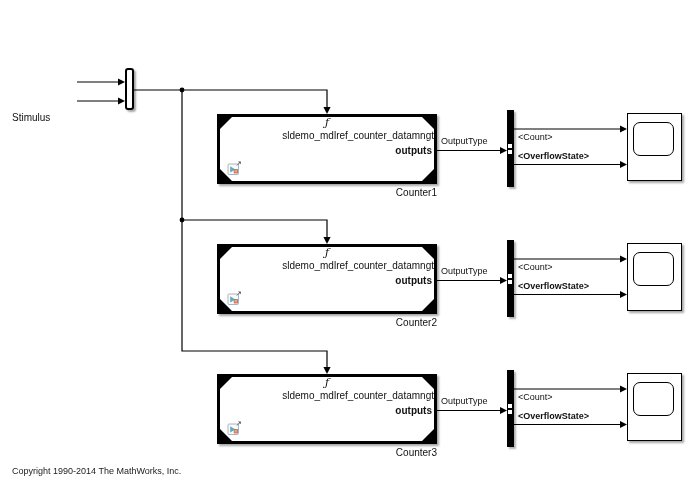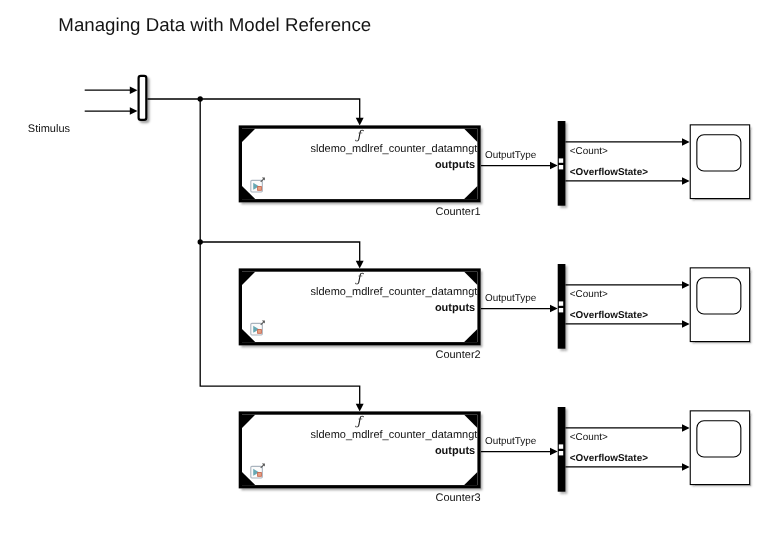--- a/index.html
+++ b/index.html
@@ -12,21 +12,21 @@
 
   #title { left:53px; top:13px; font-size:17px; color:#141414; }
 
   
   #wires { position:absolute; left:0; top:0; width:694px; height:494px; }
 
   
   .stimulus { left:12px; top:71px; width:63px; height:37px; background:#fff;
               border:1px solid #000; box-shadow:2px 2px 2px rgba(0,0,0,.35); }
   .port-lbl { position:absolute; right:3px; font-size:9px; line-height:10px; }
-  .stim-caption { left:12px; top:112px; width:65px; text-align:center; font-size:10px; }
+  .stim-caption { left:12px; top:112px; width:65px; font-size:10px; }
 
   
   .mux { left:125px; top:68px; width:5px; height:38px; background:#fff;
          border:2px solid #000; border-radius:3px; box-shadow:2px 2px 2px rgba(0,0,0,.35); }
 
   
   .row { position:absolute; left:0; top:0; width:0; height:0; }
   .row.r2 { top:130px; } .row.r3 { top:260px; }
 
   
@@ -121,21 +121,20 @@
           <path d="M514,164.5 H620.5"></path>
       </g>
       <g fill="#000" stroke="none">
         <polygon points="507,150.5 500,147.1 500,153.9"></polygon>
         <polygon points="627,129 620,125.6 620,132.4"></polygon>
         <polygon points="627,164.5 620,161.1 620,167.9"></polygon>
       </g>
     </g>
   </svg>
 
-  <div class="abs nowrap" id="title">Managing Data with Model Reference</div>
 
   <div class="abs stim-caption">Stimulus</div>
 
   <div class="abs mux"></div>
 
   <div class="row r1">
     <div class="counter">
       <div class="corner c-tl"></div>
       <div class="corner c-tr"></div>
       <div class="corner c-bl"></div>
@@ -217,14 +216,15 @@
       <div class="busport bp1"></div>
       <div class="busport bp2"></div>
     </div>
     <span class="sig count-lbl">&lt;Count&gt;</span>
     <span class="sig ovf-lbl">&lt;OverflowState&gt;</span>
     <div class="scope">
       <div class="scope-screen"></div>
     </div>
   </div>
 
+  <div class="abs nowrap" id="copyright">Copyright 1990-2014 The MathWorks, Inc.</div>
 
 </div>
 
 </body></html>

